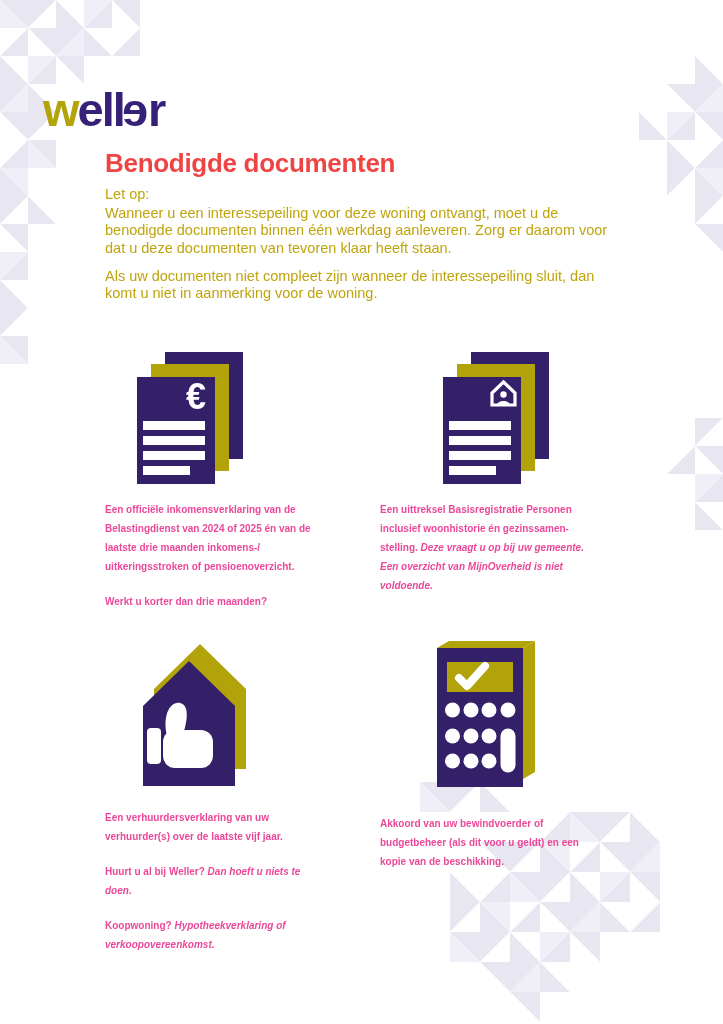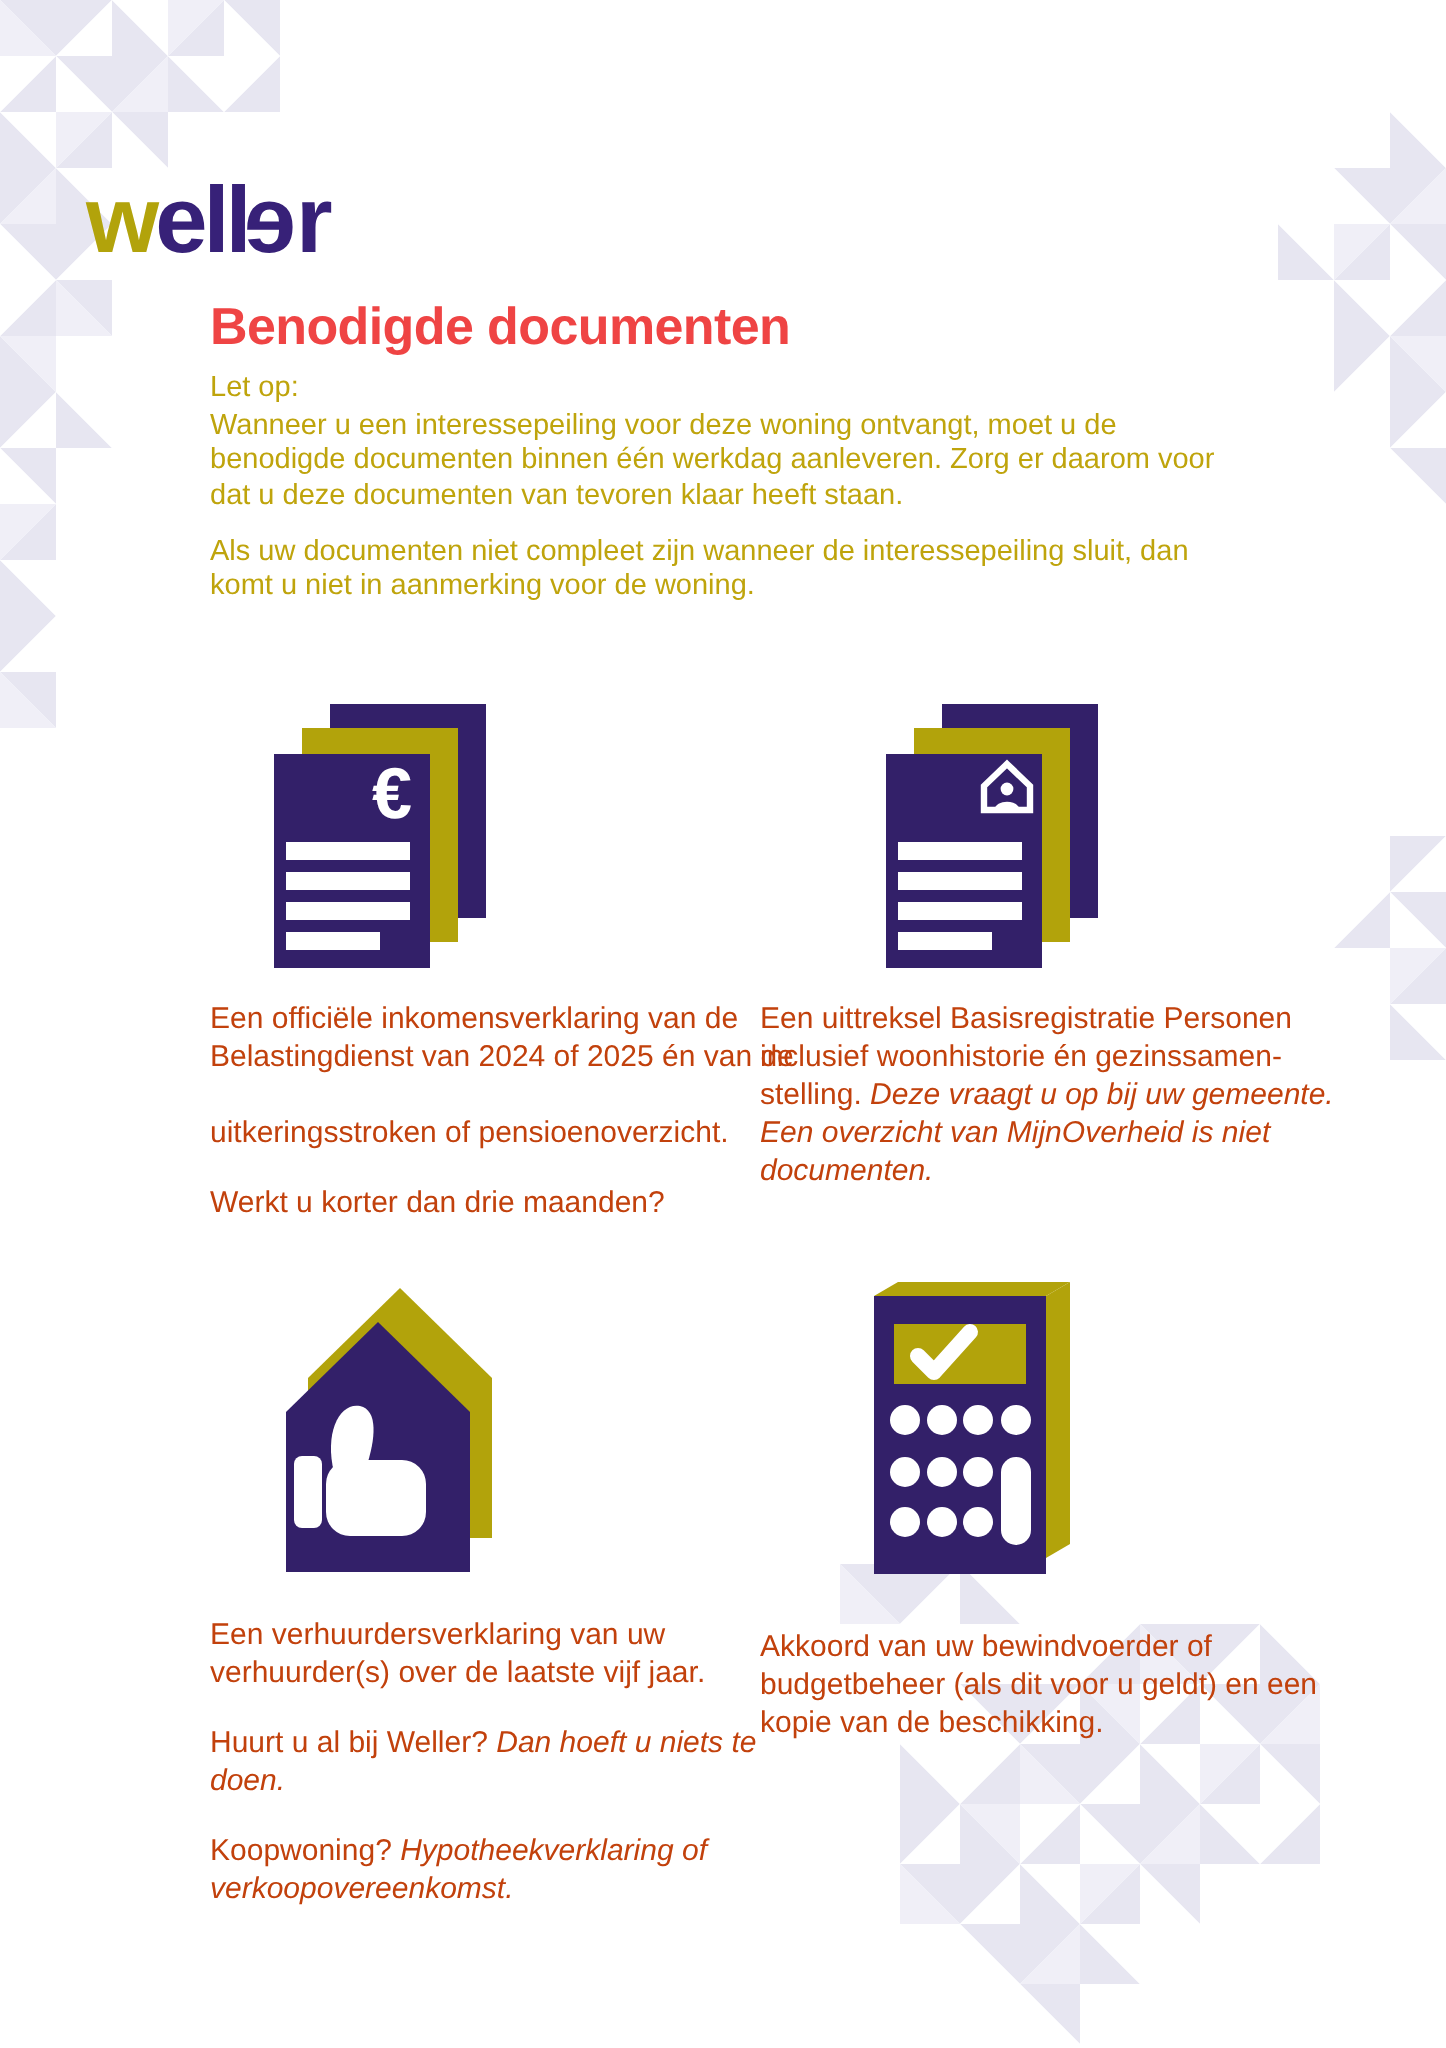--- a/index.html
+++ b/index.html
@@ -15,21 +15,21 @@
   .logo .rev{display:inline-block;transform:scaleX(-1);}
 
   
   .title{left:105px;top:148px;font-size:26px;font-weight:bold;color:#ef4444;letter-spacing:-0.3px;}
   .goldtext{color:#bfa40c;font-weight:normal;font-size:14.5px;line-height:17.4px;}
   .notice-head{left:105px;top:186px;}
   .notice{left:105px;top:205px;width:570px;}
   .warning{left:105px;top:268px;width:570px;}
 
   
-  .itemtext{color:#c2410c;font-size:15px;line-height:19px;font-weight:normal;}
+  .itemtext{color:#ec4899;font-size:10px;line-height:19px;font-weight:bold;}
   .itemtext p{margin:0 0 16px 0;}
   .it{font-style:italic;}
   .t1{left:105px;top:500px;width:305px;}
   .t2{left:380px;top:500px;width:320px;}
   .t3{left:105px;top:808px;width:305px;}
   .t4{left:380px;top:814px;width:320px;}
 
   
   .icon1{left:137px;top:352px;}
   .icon2{left:443px;top:352px;}
@@ -281,25 +281,25 @@
         <circle cx="34" cy="96" r="7.5"></circle>
         <circle cx="52" cy="96" r="7.5"></circle>
       <circle cx="15.5" cy="121" r="7.5"></circle>
         <circle cx="34" cy="121" r="7.5"></circle>
         <circle cx="52" cy="121" r="7.5"></circle>
       <rect x="63.5" y="88.5" width="15" height="44" rx="7.5"></rect>
     </g>
   </svg>
 
   <div class="abs content itemtext t1">
-      <p><span>Een officiële inkomensverklaring van de</span><br><span>Belastingdienst van 2024 of 2025 én van de</span><br><br><span>uitkeringsstroken of pensioenoverzicht.</span></p>
+      <p><span>Een officiële inkomensverklaring van de</span><br><span>Belastingdienst van 2024 of 2025 én van de</span><br><span>laatste drie maanden inkomens-/</span><br><span>uitkeringsstroken of pensioenoverzicht.</span></p>
       <p><span>Werkt u korter dan drie maanden?</span><br></p>
     </div>
   <div class="abs content itemtext t2">
-      <p><span>Een uittreksel Basisregistratie Personen</span><br><span>inclusief woonhistorie én gezinssamen-</span><br><span>stelling. </span><span class="it">Deze vraagt u op bij uw gemeente.</span><br><span class="it">Een overzicht van MijnOverheid is niet</span><br><span class="it">documenten.</span></p>
+      <p><span>Een uittreksel Basisregistratie Personen</span><br><span>inclusief woonhistorie én gezinssamen-</span><br><span>stelling. </span><span class="it">Deze vraagt u op bij uw gemeente.</span><br><span class="it">Een overzicht van MijnOverheid is niet</span><br><span class="it">voldoende.</span></p>
     </div>
   <div class="abs content itemtext t3">
       <p><span>Een verhuurdersverklaring van uw</span><br><span>verhuurder(s) over de laatste vijf jaar.</span></p>
       <p><span>Huurt u al bij Weller? </span><span class="it">Dan hoeft u niets te</span><br><span class="it">doen.</span></p>
       <p><span>Koopwoning? </span><span class="it">Hypotheekverklaring of</span><br><span class="it">verkoopovereenkomst.</span></p>
     </div>
   <div class="abs content itemtext t4">
       <p><span>Akkoord van uw bewindvoerder of</span><br><span>budgetbeheer (als dit voor u geldt) en een</span><br><span>kopie van de beschikking.</span></p>
     </div>
 

